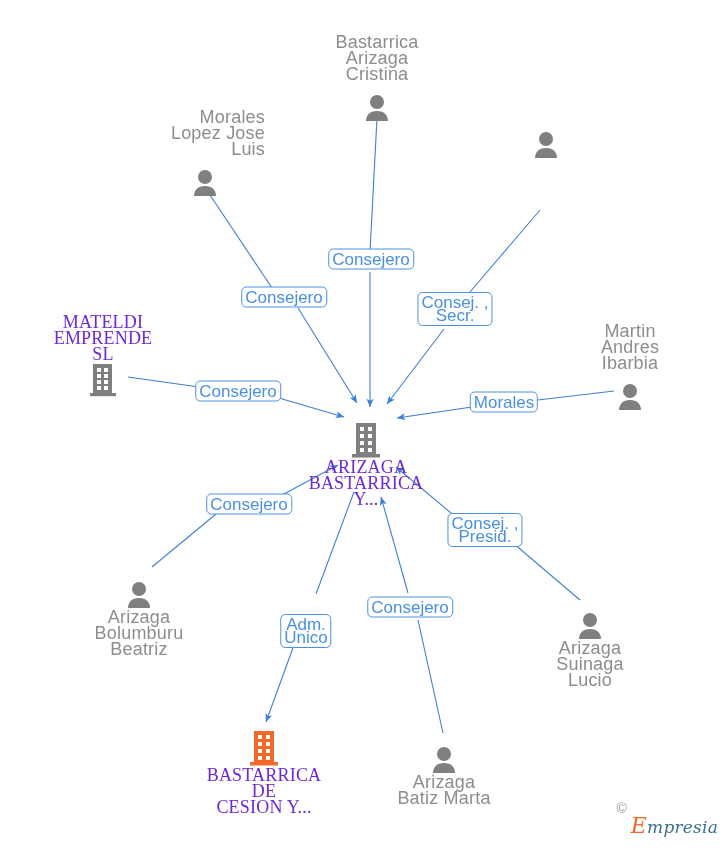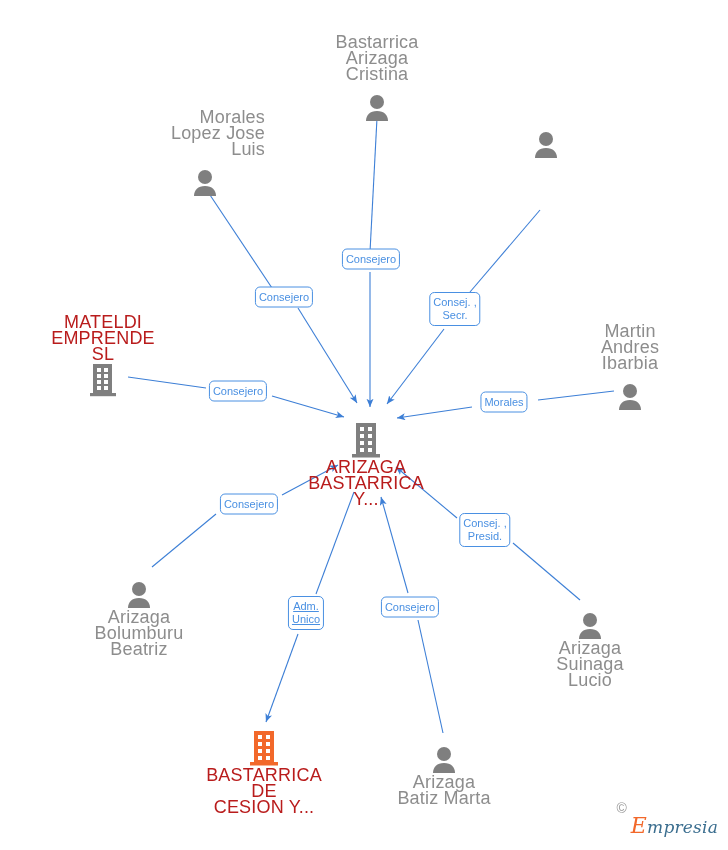--- a/index.html
+++ b/index.html
@@ -34,38 +34,39 @@
     transform: translateX(-60px);
   }
   .node .label {
     font-size: 18px;
     line-height: 16px;
     color: #8d8d8d;
     letter-spacing: 0.2px;
     white-space: pre-line;
   }
   .node .label.company {
-    color: #b91c1c;
+    color: #6d28d9;
+    font-family: Liberation Serif, serif;
   }
   .icon-wrap {
     height: 40px;
     display: flex;
     align-items: flex-end;
     justify-content: center;
   }
   .node.below .icon-wrap { margin-top: 3px; }
   .node.above .label { margin-top: 1px; }
 
   .edge-label {
     position: absolute;
     border: 1.3px solid #4a90e2;
     border-radius: 5px;
     background: #ffffff;
     color: #4a90e2;
-    font-size: 11px;
+    font-size: 17px;
     line-height: 13px;
     padding: 3px 3px;
     text-align: center;
     white-space: pre-line;
     transform: translate(-50%, -50%);
     box-sizing: border-box;
   }
   .watermark {
     position: absolute;
     right: 10px;
@@ -279,21 +280,21 @@
 
   <div class="edge-label" style="left:238px; top:391px;">Consejero</div>
 
   <div class="edge-label" style="left:504px; top:402px;">Morales</div>
 
   <div class="edge-label" style="left:249px; top:504px;">Consejero</div>
 
   <div class="edge-label" style="left:485px; top:530px;">Consej. ,
 Presid.</div>
 
-  <div class="edge-label" style="left:306px; top:613px;text-decoration:underline;">Adm.
+  <div class="edge-label" style="left:306px; top:631px;">Adm.
 Unico</div>
 
   <div class="edge-label" style="left:410px; top:607px;">Consejero</div>
 
   <div class="watermark">
     <span class="copy">©</span>
     <span class="brand"><span class="cap">E</span><span>mpresia</span></span>
   </div>
 
 </div>

